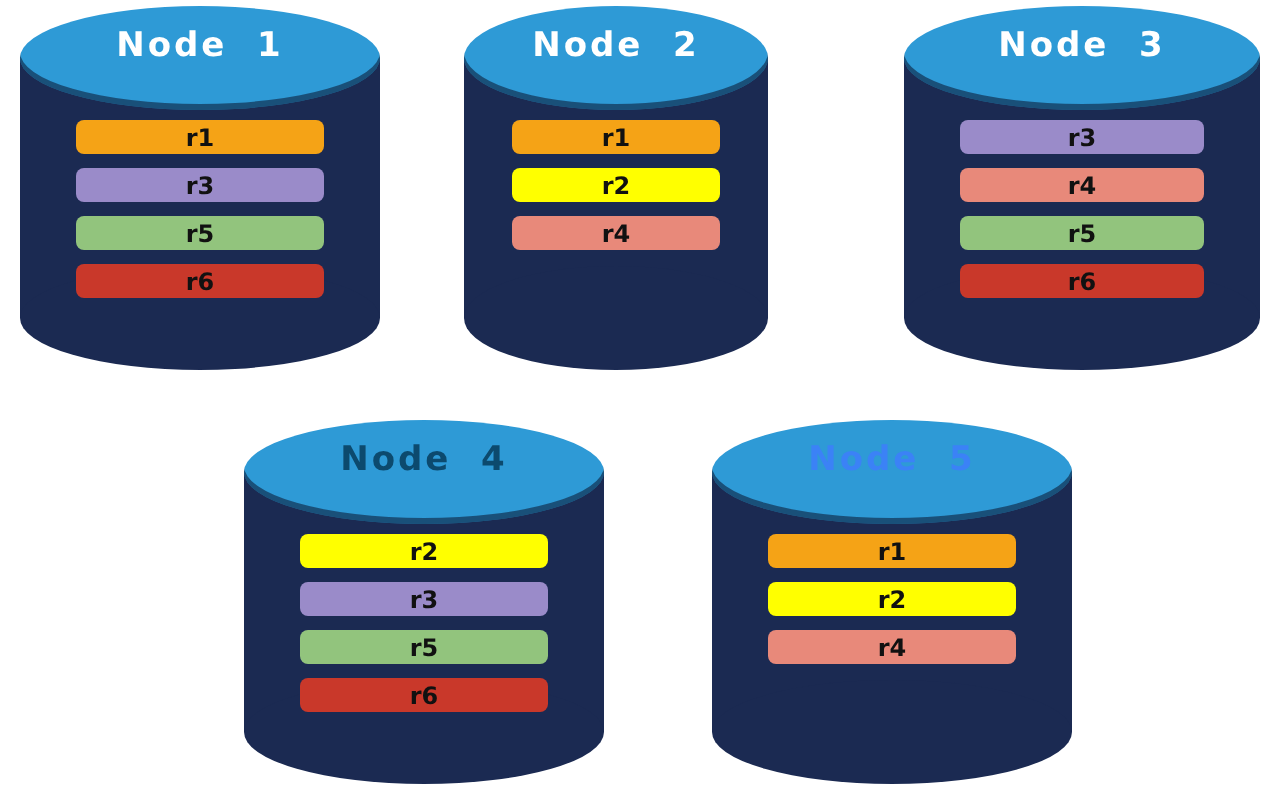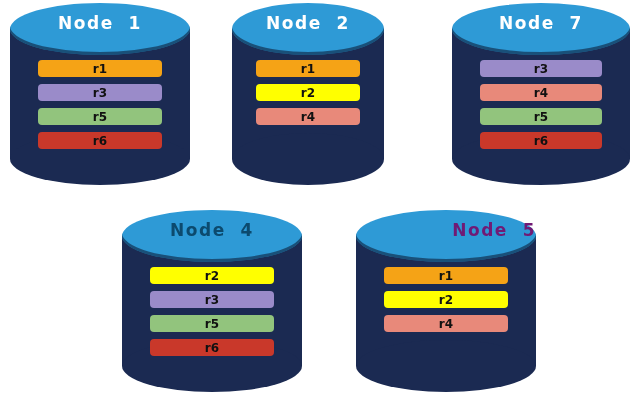--- a/index.html
+++ b/index.html
@@ -126,21 +126,21 @@
         <div class="replica" style="background: rgb(245, 163, 22); color: rgb(17, 17, 17);">r1</div>
         <div class="replica" style="background: rgb(255, 255, 0); color: rgb(17, 17, 17);">r2</div>
         <div class="replica" style="background: rgb(232, 137, 122); color: rgb(17, 17, 17);">r4</div>
       </div>
     </div>
     <div class="node" style="left: 452px; top: 3px; width: 178px; height: 182px;">
       <div class="cyl-body" style="background: rgb(27, 42, 82);"></div>
       <div class="cyl-bottom" style="background: rgb(27, 42, 82);"></div>
       <div class="cyl-top" style="background: rgb(46, 154, 214);"></div>
       <div class="cyl-top-shade"></div>
-      <div class="node-title" style="color: rgb(255, 255, 255);">Node  7</div>
+      <div class="node-title" style="color: rgb(255, 255, 255);">Node  3</div>
       <div class="replicas">
         <div class="replica" style="background: rgb(154, 139, 201); color: rgb(17, 17, 17);">r3</div>
         <div class="replica" style="background: rgb(232, 137, 122); color: rgb(17, 17, 17);">r4</div>
         <div class="replica" style="background: rgb(146, 196, 125); color: rgb(17, 17, 17);">r5</div>
         <div class="replica" style="background: rgb(201, 56, 42); color: rgb(17, 17, 17);">r6</div>
       </div>
     </div>
     <div class="node" style="left: 122px; top: 210px; width: 180px; height: 182px;">
       <div class="cyl-body" style="background: rgb(27, 42, 82);"></div>
       <div class="cyl-bottom" style="background: rgb(27, 42, 82);"></div>
@@ -152,20 +152,20 @@
         <div class="replica" style="background: rgb(154, 139, 201); color: rgb(17, 17, 17);">r3</div>
         <div class="replica" style="background: rgb(146, 196, 125); color: rgb(17, 17, 17);">r5</div>
         <div class="replica" style="background: rgb(201, 56, 42); color: rgb(17, 17, 17);">r6</div>
       </div>
     </div>
     <div class="node" style="left: 356px; top: 210px; width: 180px; height: 182px;">
       <div class="cyl-body" style="background: rgb(27, 42, 82);"></div>
       <div class="cyl-bottom" style="background: rgb(27, 42, 82);"></div>
       <div class="cyl-top" style="background: rgb(46, 154, 214);"></div>
       <div class="cyl-top-shade"></div>
-      <div class="node-title" style="color: #701a75; text-align: right;">Node  5</div>
+      <div class="node-title" style="color: #3b82f6;">Node  5</div>
       <div class="replicas">
         <div class="replica" style="background: rgb(245, 163, 22); color: rgb(17, 17, 17);">r1</div>
         <div class="replica" style="background: rgb(255, 255, 0); color: rgb(17, 17, 17);">r2</div>
         <div class="replica" style="background: rgb(232, 137, 122); color: rgb(17, 17, 17);">r4</div>
       </div>
     </div>
   </div>
 
 </body></html>

